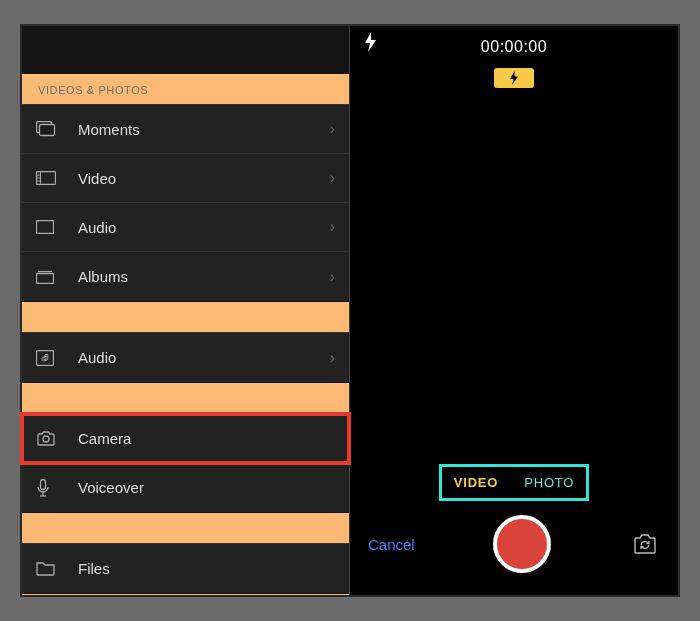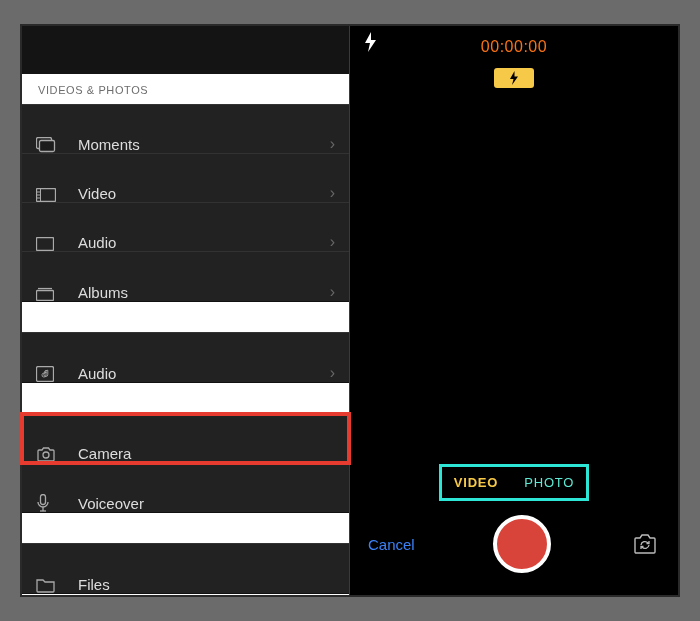--- a/index.html
+++ b/index.html
@@ -15,21 +15,21 @@
   }
   .frame {
     display: flex;
     border: 2px solid #2a2a2a;
     width: 660px;
     height: 573px;
     background: #000;
   }
   .panel-left {
     width: 328px;
-    background: #ffffff;
+    background: #fdba74;
     display: flex;
     flex-direction: column;
     border-right: 1px solid #3a3a3a;
   }
   .panel-right {
     flex: 1;
     background: #000;
     display: flex;
     flex-direction: column;
     position: relative;
@@ -45,21 +45,21 @@
     padding: 10px 16px 8px;
     text-transform: uppercase;
   }
   .menu-group {
     background: #222;
     border-top: 1px solid #333;
     border-bottom: 1px solid #111;
   }
   .menu-item {
     display: flex;
-    align-items: flex-end;
+    align-items: center;
     height: 49px;
     padding: 0 14px;
     border-bottom: 1px solid #323232;
     color: #ddd;
     font-size: 15px;
     cursor: pointer;
     position: relative;
   }
   .menu-item:last-child { border-bottom: none; }
   .menu-item .icon {
@@ -88,21 +88,21 @@
     height: 34px;
   }
   .flash-icon {
     position: absolute;
     left: 14px;
     top: 6px;
     color: #fff;
     font-size: 18px;
   }
   .timer {
-    color: #f97316;
+    color: #ffffff;
     font-size: 16px;
     font-weight: 400;
     letter-spacing: 0.5px;
   }
   .flash-badge {
     margin: 8px auto 0;
     width: 40px;
     height: 20px;
     background: #f7c948;
     color: #000;

